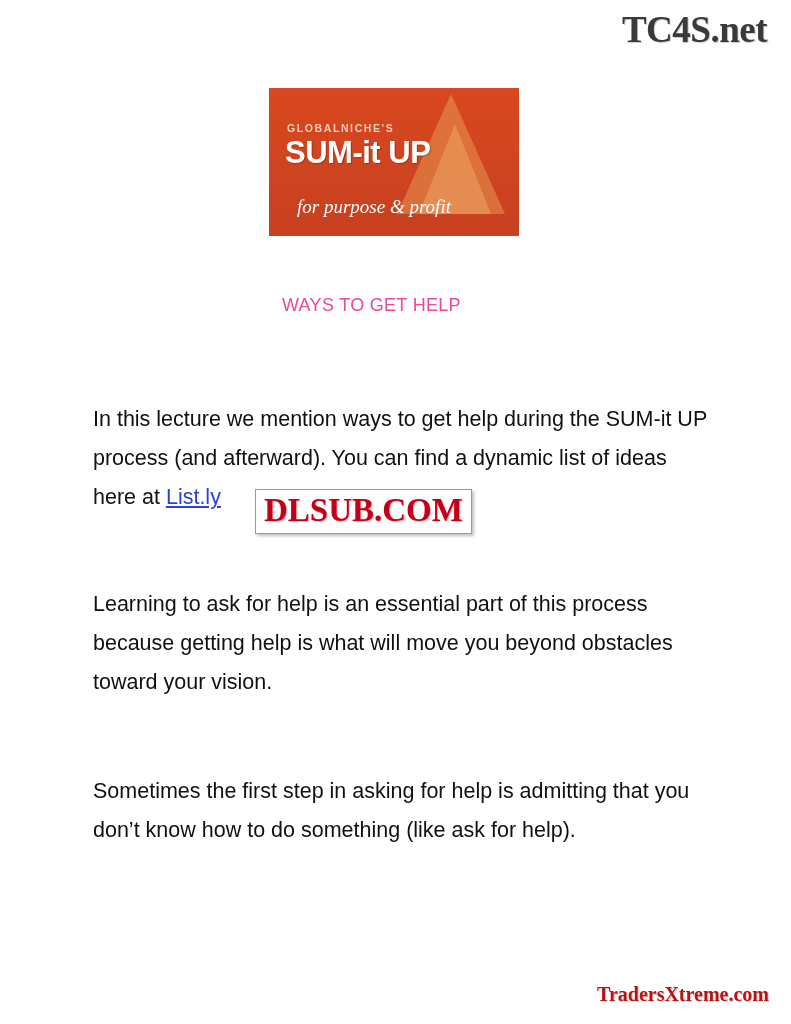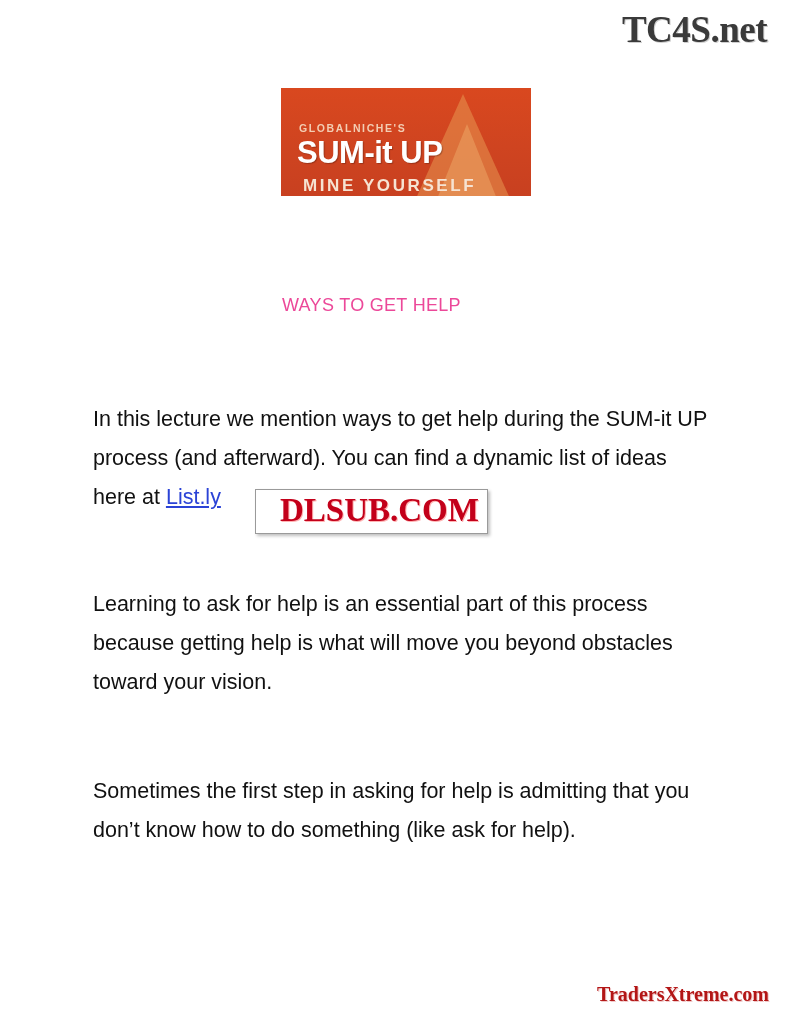--- a/index.html
+++ b/index.html
@@ -44,40 +44,40 @@
     font-size: 20px;
     color: #b31616;
     white-space: nowrap;
     text-shadow: 1px 1px 0 #f0c9c9;
   }
   
   .wm-center {
     position: absolute;
     left: 255px;
     top: 489px;
-    padding: 2px 8px 4px 24px;
+    padding: 2px 8px 4px 8px;
     background: #ffffff;
     border: 1px solid #9a9a9a;
     box-shadow: 2px 2px 3px rgba(0,0,0,0.25);
     font-family: "Liberation Serif", serif;
     font-weight: bold;
     font-style: normal;
     font-size: 33px;
     color: #c3001a;
     letter-spacing: 0px;
     white-space: nowrap;
     text-shadow: 1px 1px 0 #ffb3b3;
   }
   
   .banner {
     position: absolute;
-    left: 281px;
+    left: 269px;
     top: 88px;
     width: 250px;
-    height: 108px;
+    height: 148px;
     background: linear-gradient(180deg, #d9481f 0%, #cf4420 55%, #c84020 100%);
     overflow: hidden;
   }
   .banner .mountain {
     position: absolute;
     left: 128px;
     top: 6px;
     width: 0;
     height: 0;
     border-left: 54px solid transparent;
@@ -165,21 +165,20 @@
 
 <div class="page">
 
   <div class="wm-top">TC4S.net</div>
 
   <div class="banner">
     <div class="mountain"></div>
     <div class="mountain2"></div>
     <div class="brand">GLOBALNICHE'S</div>
     <div class="title">SUM-it UP</div>
-    <div class="sub1">MINE YOURSELF</div>
     <div class="sub2">for purpose &amp; profit</div>
   </div>
 
   <div class="doc-heading">WAYS TO GET HELP</div>
 
   <div class="para p2">Learning to ask for help is an essential part of this process because getting help is what will move you beyond obstacles toward your vision.</div>
 
   <div class="para p1">
     <span>In this lecture we mention ways to get help during the SUM-it UP process (and afterward). You can find a dynamic list of ideas here at </span><a class="link" href="#">List.ly</a>
   </div>

